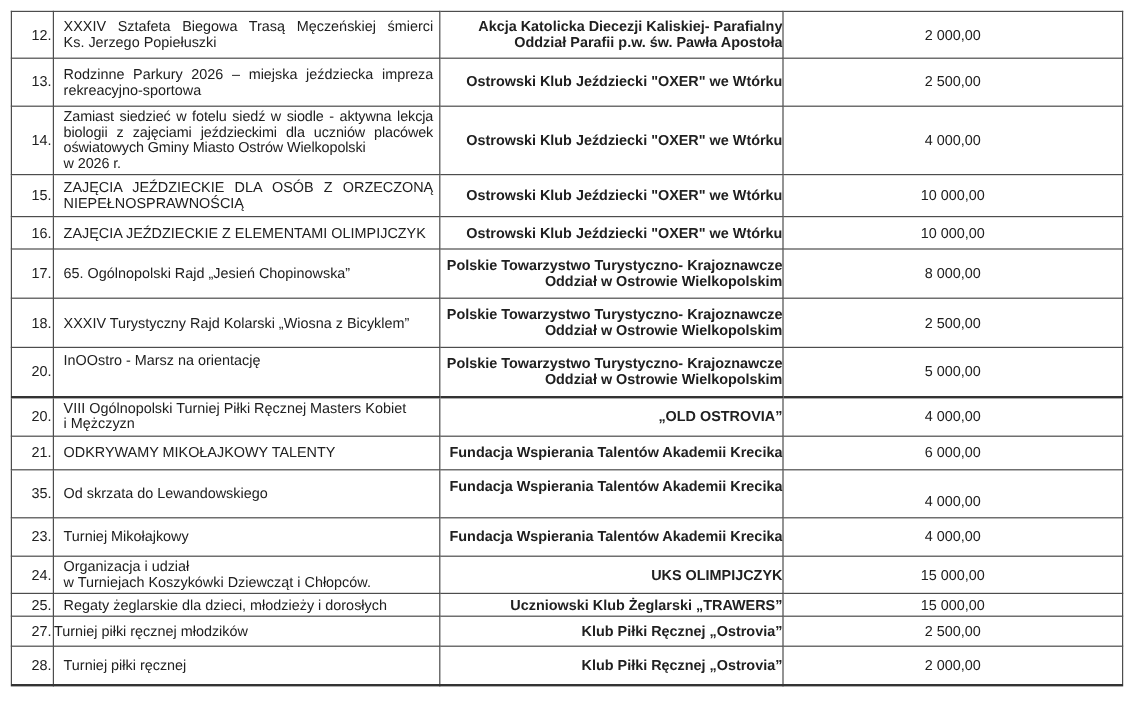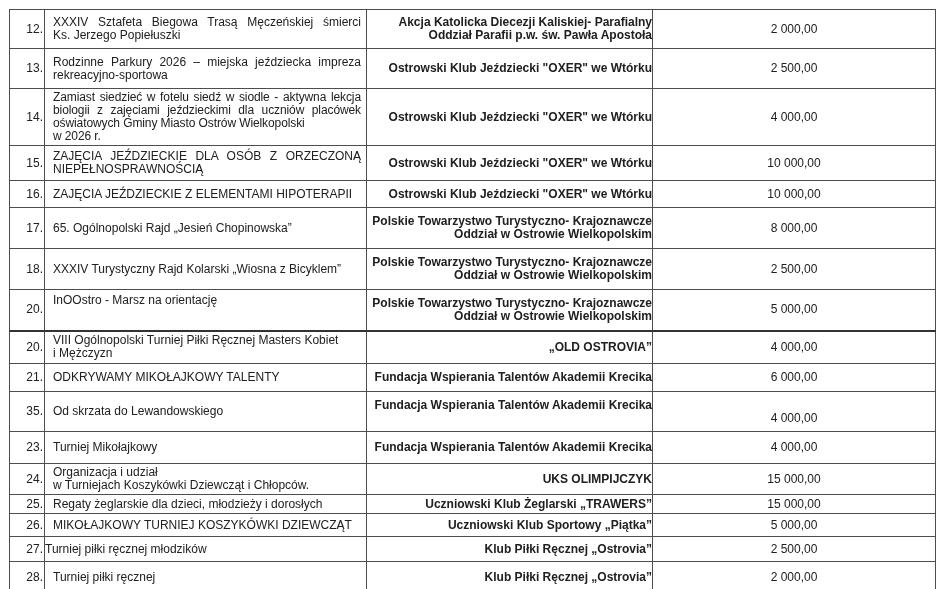--- a/index.html
+++ b/index.html
@@ -74,21 +74,21 @@
       <td class="c4">4 000,00</td>
     </tr>
     <tr class="r15 justify">
       <td class="c1">15.</td>
       <td class="c2">ZAJĘCIA JEŹDZIECKIE DLA OSÓB Z ORZECZONĄ NIEPEŁNOSPRAWNOŚCIĄ</td>
       <td class="c3">Ostrowski Klub Jeździecki "OXER" we Wtórku</td>
       <td class="c4">10 000,00</td>
     </tr>
     <tr class="r16 nowrap">
       <td class="c1">16.</td>
-      <td class="c2">ZAJĘCIA JEŹDZIECKIE Z ELEMENTAMI HIPOTERAPII</td>
+      <td class="c2">ZAJĘCIA JEŹDZIECKIE Z ELEMENTAMI OLIMPIJCZYK</td>
       <td class="c3">Ostrowski Klub Jeździecki "OXER" we Wtórku</td>
       <td class="c4">10 000,00</td>
     </tr>
     <tr class="r17">
       <td class="c1">17.</td>
       <td class="c2">65. Ogólnopolski Rajd „Jesień Chopinowska”</td>
       <td class="c3">Polskie Towarzystwo Turystyczno- Krajoznawcze
 Oddział w Ostrowie Wielkopolskim</td>
       <td class="c4">8 000,00</td>
     </tr>
@@ -137,26 +137,20 @@
 w Turniejach Koszykówki Dziewcząt i Chłopców.</td>
       <td class="c3">UKS OLIMPIJCZYK</td>
       <td class="c4">15 000,00</td>
     </tr>
     <tr class="r25 nowrap">
       <td class="c1">25.</td>
       <td class="c2">Regaty żeglarskie dla dzieci, młodzieży i dorosłych</td>
       <td class="c3">Uczniowski Klub Żeglarski „TRAWERS”</td>
       <td class="c4">15 000,00</td>
     </tr>
-    <tr class="r26 nowrap">
-      <td class="c1">26.</td>
-      <td class="c2">MIKOŁAJKOWY TURNIEJ KOSZYKÓWKI DZIEWCZĄT</td>
-      <td class="c3">Uczniowski Klub Sportowy „Piątka”</td>
-      <td class="c4">5 000,00</td>
-    </tr>
     <tr class="r27">
       <td class="c1">27.</td>
       <td class="c2">Turniej piłki ręcznej młodzików</td>
       <td class="c3">Klub Piłki Ręcznej „Ostrovia”</td>
       <td class="c4">2 500,00</td>
     </tr>
     <tr class="r28">
       <td class="c1">28.</td>
       <td class="c2">Turniej piłki ręcznej</td>
       <td class="c3">Klub Piłki Ręcznej „Ostrovia”</td>

